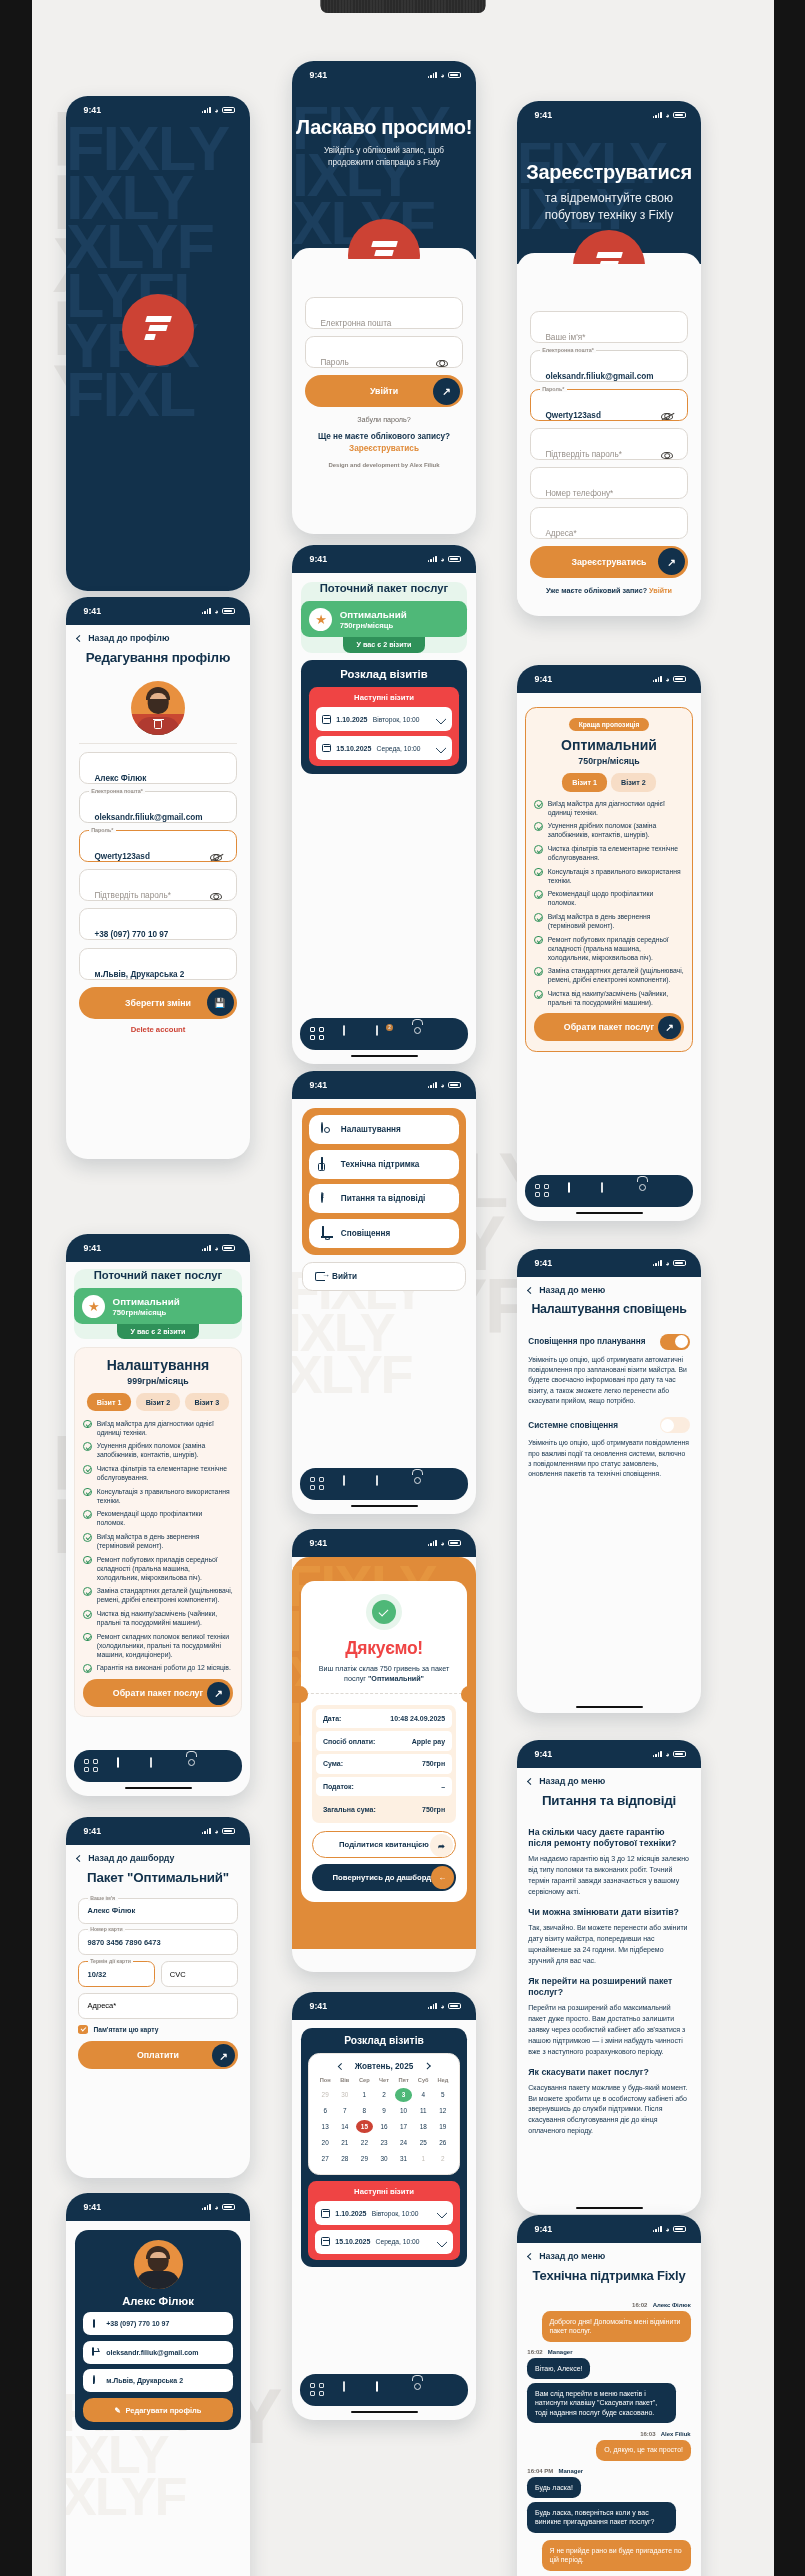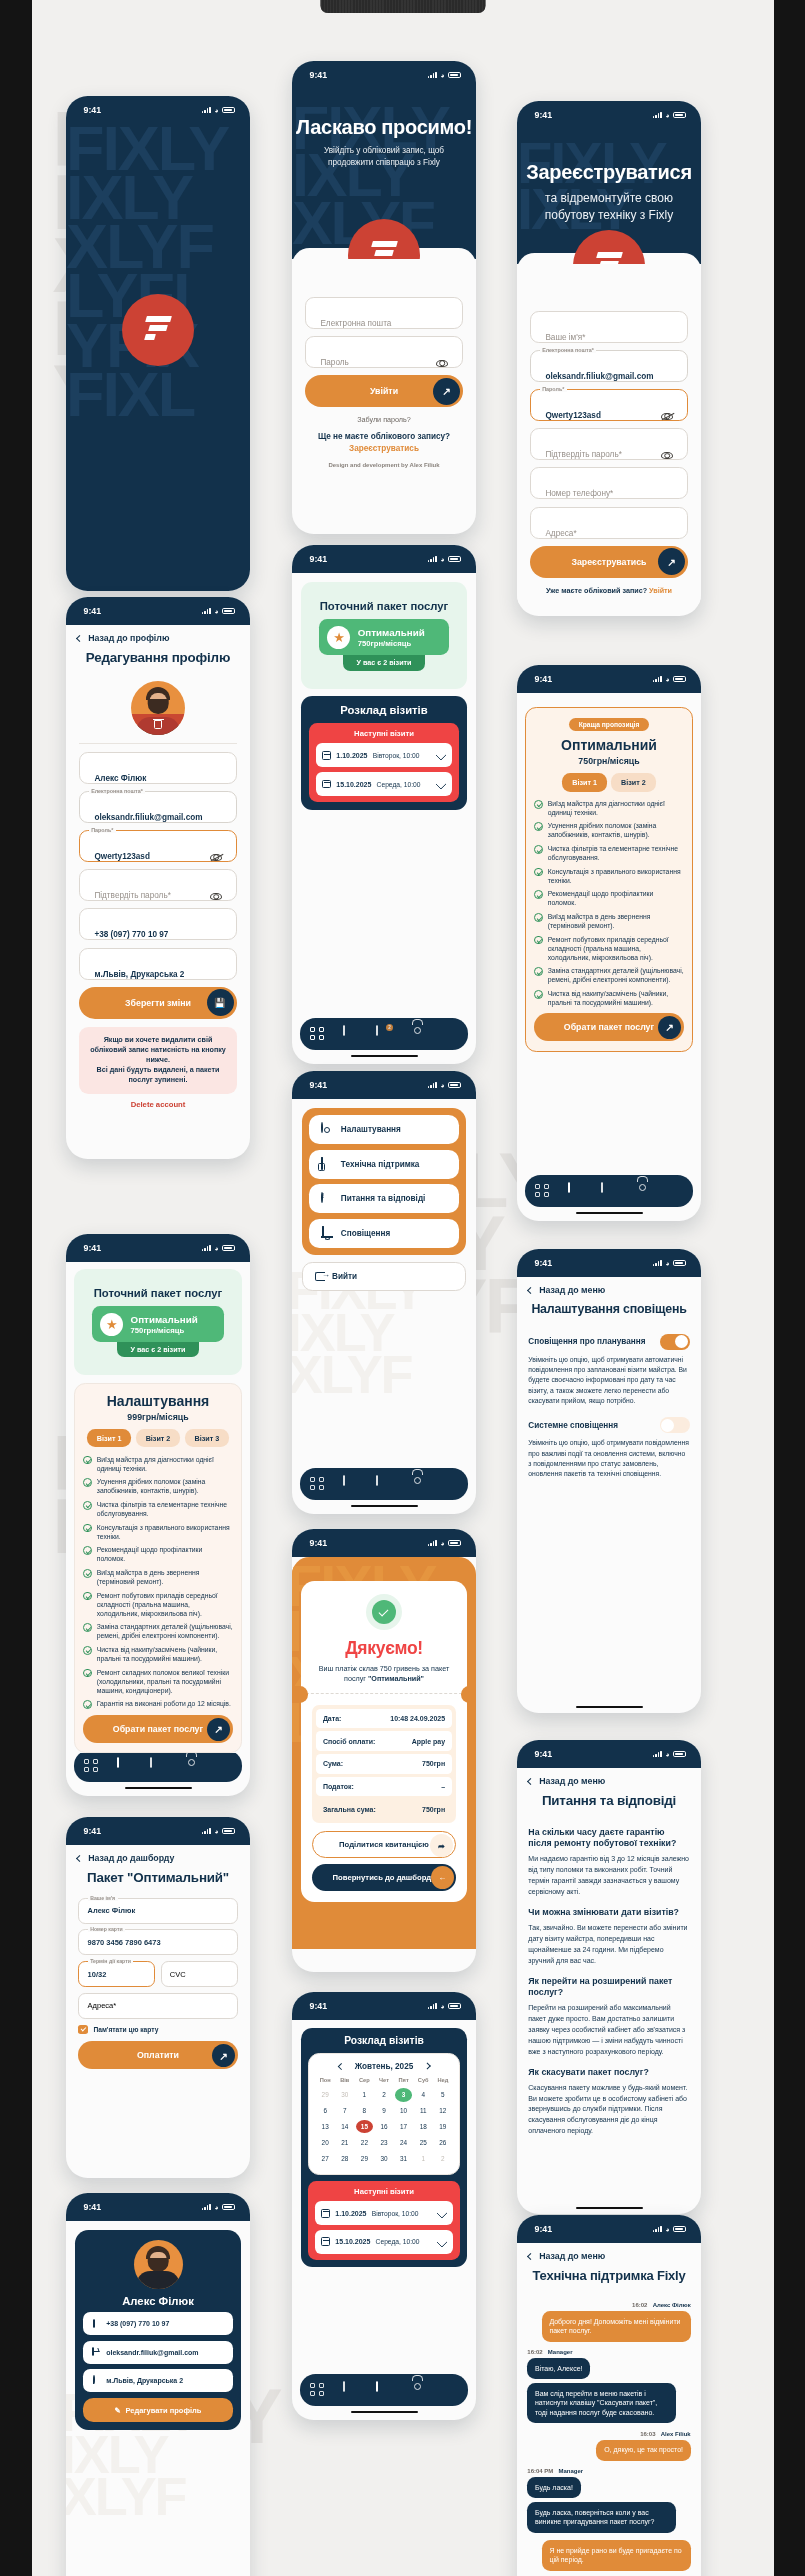--- a/index.html
+++ b/index.html
@@ -85,21 +85,21 @@
 
   .homebar{height:2.6px;width:67px;background:#111;border-radius:1.5px;margin:5.2px auto 4.6px;}
 
   
   .navhdr{background:#fbfbfb;border-radius:15.5px 15.5px 0 0;padding:8.2px 11.3px 7.2px;position:relative;z-index:4;}
   .navback{display:flex;align-items:center;gap:5.7px;color:#12314b;font-size:8.8px;font-weight:800;}
   .chev{width:5.2px;height:5.2px;border-left:1.3px solid #12314b;border-bottom:1.3px solid #12314b;transform:rotate(45deg);}
   .pagetitle{text-align:center;font-size:13.4px;font-weight:800;color:#12314b;margin-top:7.2px;letter-spacing:-0.2px;}
 
   
-  .pkg-green{background:#e7f5ec;border-radius:11.3px;padding:18px;}
+  .pkg-green{background:#e7f5ec;border-radius:11.3px;padding:0;}
   .pkg-green h3{text-align:center;font-size:11.3px;font-weight:800;color:#12314b;margin-bottom:6.7px;}
   .pkg-row{background:#4fb878;border-radius:8.2px;padding:6.7px 8.2px;display:flex;align-items:center;gap:7.2px;position:relative;}
   .star-badge{width:23px;height:23px;border-radius:50%;background:#fff;display:flex;align-items:center;justify-content:center;color:#e08b39;font-size:13px;line-height:1;}
   .pkg-row .pn{color:#fff;font-size:9.8px;font-weight:800;}
   .pkg-row .pp{color:#fff;font-size:7.7px;font-weight:700;margin-top:1px;}
   .visits-chip{background:#2f9159;color:#fff;font-size:7.2px;font-weight:800;border-radius:0 0 7.2px 7.2px;padding:3.6px 0;text-align:center;width:82px;margin:-1px auto 0;}
 
   .sched{background:#12314b;border-radius:11.3px;padding:8.2px;margin-top:7.7px;}
   .sched h3{text-align:center;font-size:11.3px;font-weight:800;color:#fff;margin-bottom:6.7px;}
   .sched-inner{background:#ef4444;border-radius:8.2px;padding:6.2px;}
@@ -434,24 +434,20 @@
       </div>
     <div class="field">
         <span class="val">+38 (097) 770 10 97</span>
       </div>
     <div class="field">
         <span class="val">м.Львів, Друкарська 2</span>
       </div>
     <div class="btn-orange dark-knob-save">
       <span>Зберегти зміни</span>
       <span class="knob">💾</span>
-    </div>
-    <div class="delete-note">
-      <p style="white-space:pre-line">Якщо ви хочете видалити свій обліковий запис натисність на кнопку нижче.
-Всі дані будуть видалені, а пакети послуг зупинені.</p>
     </div>
     <div class="delete-link">Delete account</div>
   </div>
 </div>
 
 <div class="phone" style="left:292px;top:545px;height:519px;">
   <div class="statusbar">
     <span>9:41</span>
     <span class="sb-right">
         <span class="sig">

